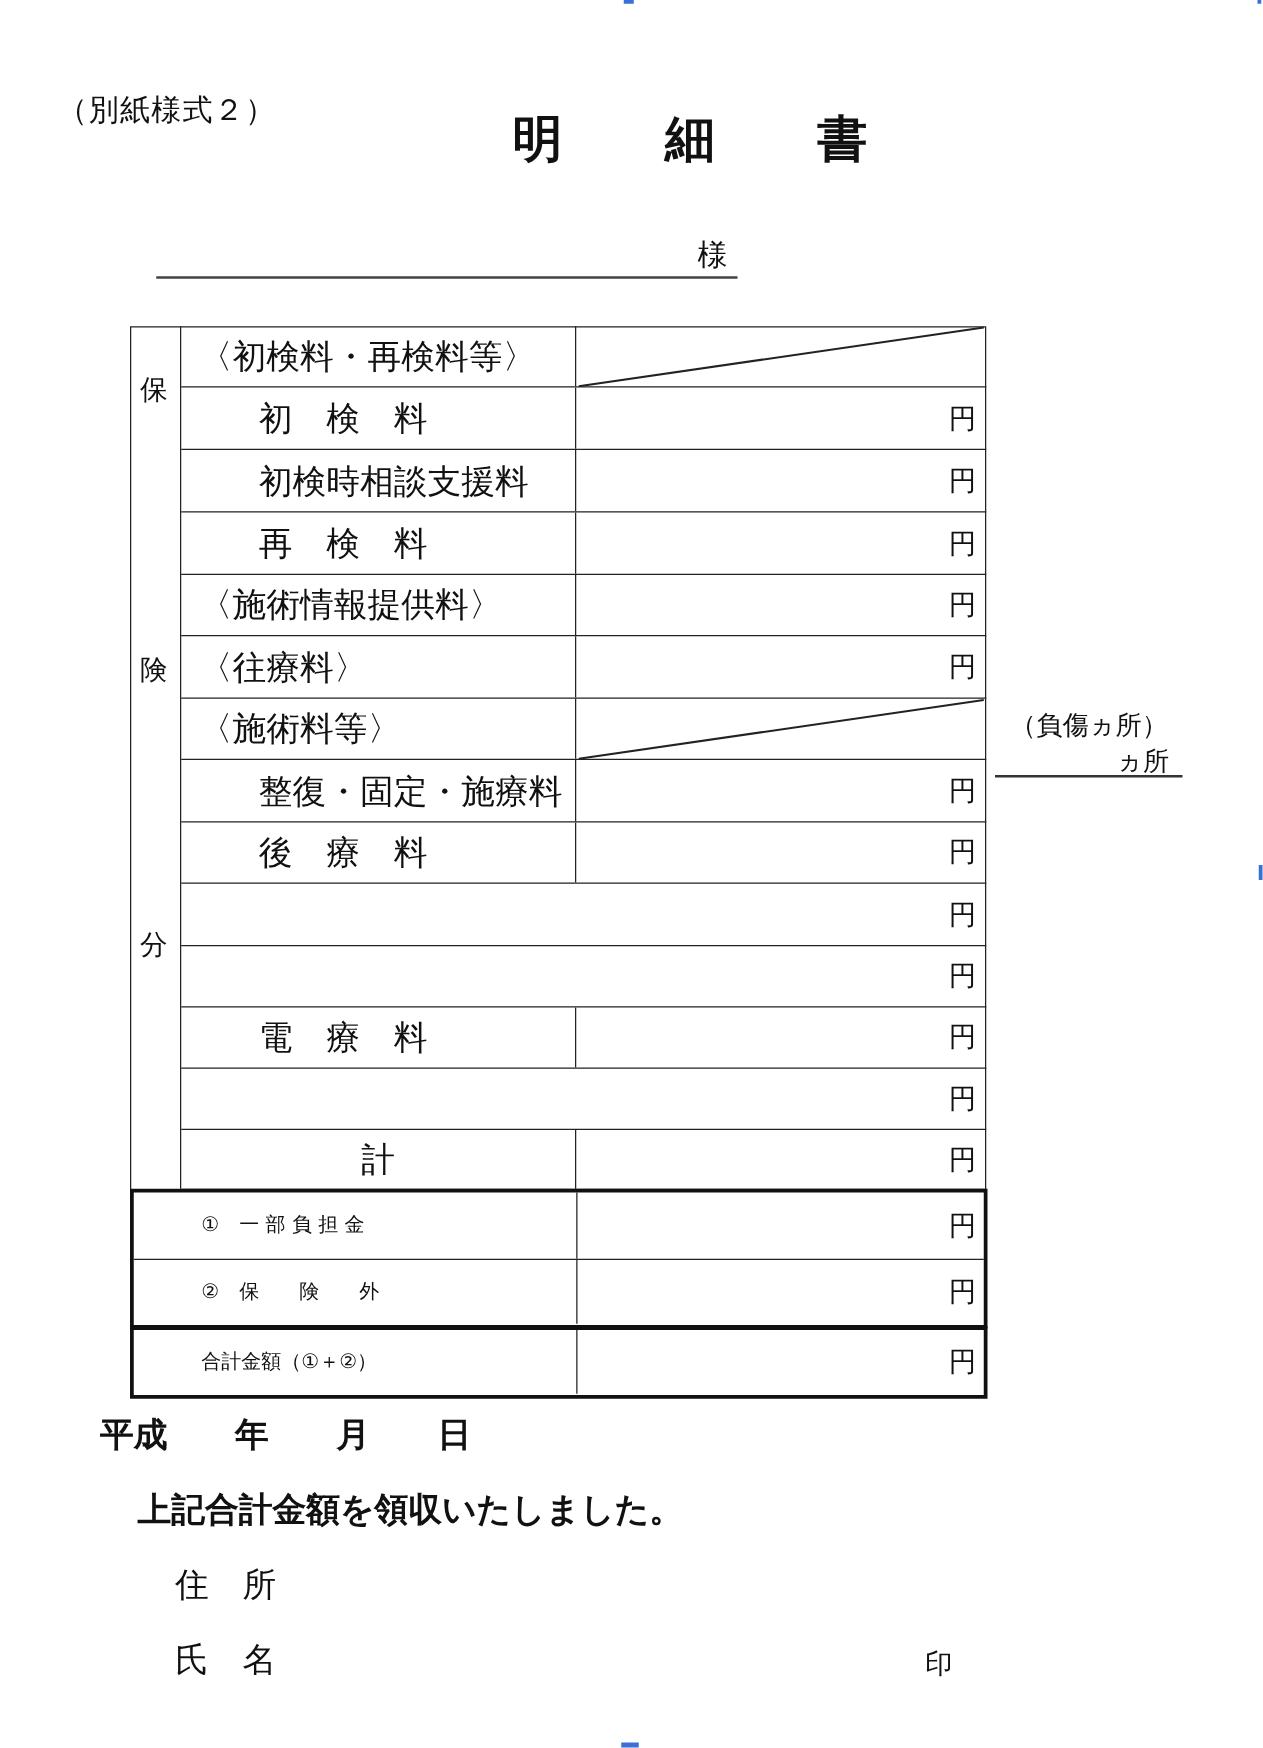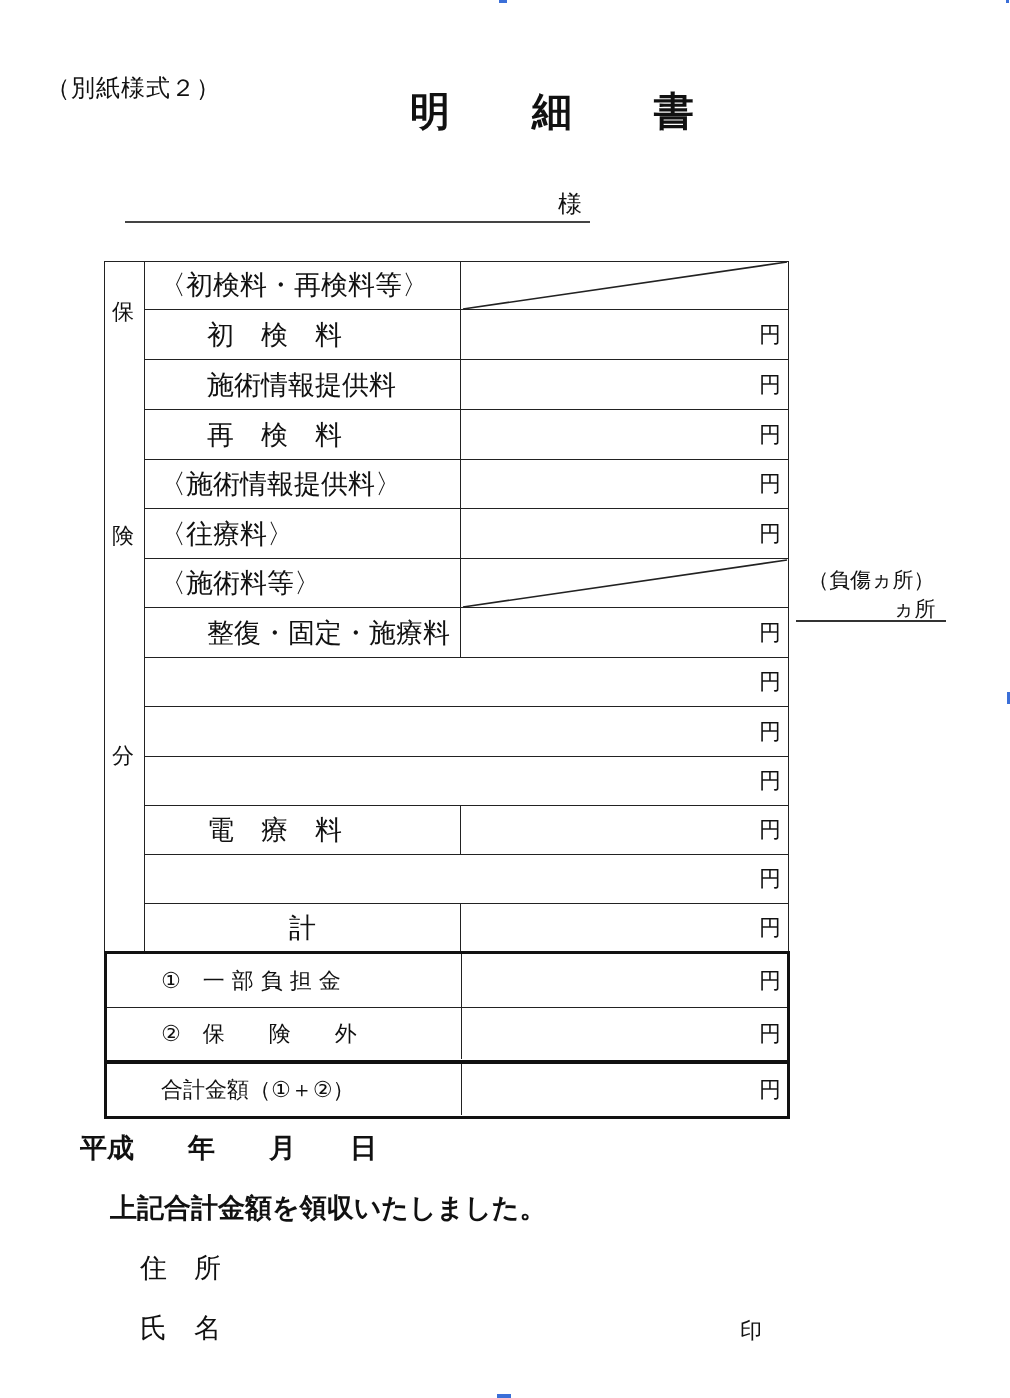--- a/index.html
+++ b/index.html
@@ -17,21 +17,21 @@
   .side-char { position: absolute; left: 8px; font-size: 22px; }
   .row { position: absolute; left: 41px; width: 644px; border-bottom: 1.5px solid #222; box-sizing: border-box; }
   .row .label { position: absolute; left: 0; top: 0; bottom: 0; width: 316px; border-right: 1.5px solid #222; box-sizing: border-box;
                 display: flex; align-items: center; font-size: 27px; white-space: pre; }
   .row .val { position: absolute; left: 316px; right: 0; top: 0; bottom: 0; display: flex; align-items: center; justify-content: flex-end;
               padding-right: 8px; font-size: 22px; }
   .row .val svg { position: absolute; left: 0; top: 0; }
   .bold-block { position: absolute; left: 104px; width: 686px; border: 3.5px solid #111; box-sizing: border-box; }
   .brow { position: absolute; left: 0; right: 0; box-sizing: border-box; }
   .brow .label { position: absolute; left: 0; top: 0; bottom: 0; width: 355px; border-right: 1.5px solid #222; display: flex; align-items: center;
-                 padding-left: 54px; font-size: 22px; white-space: pre; box-sizing: border-box; }
+                 padding-left: 54px; font-size: 16px; white-space: pre; box-sizing: border-box; }
   .brow .val { position: absolute; left: 355px; right: 0; top: 0; bottom: 0; display: flex; align-items: center; justify-content: flex-end; padding-right: 6px; font-size: 22px; }
 
   .injury { left: 808px; top: 568px; font-size: 21px; line-height: 24px; }
   .injury-count { left: 893px; top: 595px; font-size: 21px; }
   .injury-line { left: 796px; top: 620px; width: 150px; border-top: 2px solid #333; }
 
   .date { left: 80px; top: 1130px; font-size: 27px; font-weight: bold; white-space: pre; }
   .receipt { left: 110px; top: 1190px; font-size: 27px; font-weight: bold; }
   .addr { left: 140px; top: 1250px; font-size: 27px; white-space: pre; }
   .name { left: 140px; top: 1310px; font-size: 27px; white-space: pre; text-align: right; }
@@ -62,21 +62,21 @@
           </svg>
         </div>
       </div>
       <div class="row" style="top: 49px; height: 50px;">
         <div class="label" style="padding-left: 62px;">初　検　料</div>
         <div class="val">
           <span>円</span>
         </div>
       </div>
       <div class="row" style="top: 99px; height: 50px;">
-        <div class="label" style="padding-left: 62px;">施術情報提供料</div>
+        <div class="label" style="padding-left: 62px;">初検時相談支援料</div>
         <div class="val">
           <span>円</span>
         </div>
       </div>
       <div class="row" style="top: 149px; height: 50px;">
         <div class="label" style="padding-left: 62px;">再　検　料</div>
         <div class="val">
           <span>円</span>
         </div>
       </div>
@@ -100,20 +100,21 @@
           </svg>
         </div>
       </div>
       <div class="row" style="top: 347px; height: 50px;">
         <div class="label" style="padding-left: 62px;">整復・固定・施療料</div>
         <div class="val">
           <span>円</span>
         </div>
       </div>
       <div class="row" style="top: 397px; height: 49px;">
+        <div class="label" style="padding-left: 62px;">後　療　料</div>
         <div class="val">
           <span>円</span>
         </div>
       </div>
       <div class="row" style="top: 446px; height: 50px;">
         <div class="val">
           <span>円</span>
         </div>
       </div>
       <div class="row" style="top: 496px; height: 49px;">

